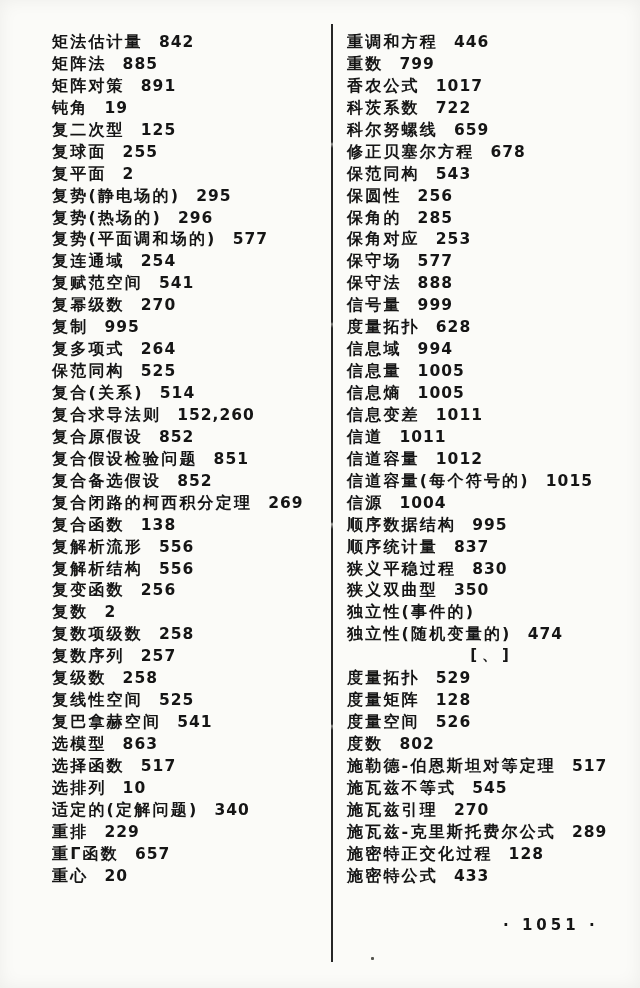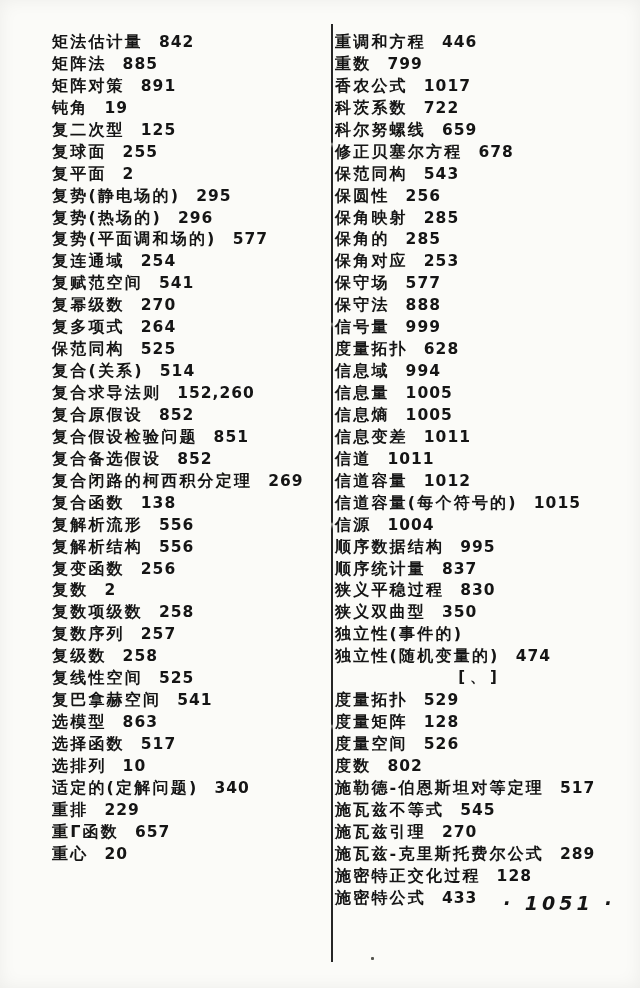--- a/index.html
+++ b/index.html
@@ -11,21 +11,21 @@
   .page {
     position:relative;
     width:640px; height:988px;
     background:#fbfbf8;
     box-shadow: inset 0 0 18px rgba(0,0,0,0.06);
     overflow:hidden;
     color:#151515;
   }
   .col { position:absolute; top:31px; }
   .col-left  { left:52px;  width:278px; }
-  .col-right { left:335px; width:290px; }
+  .col-right { left:347px; width:290px; }
   .row {
     height:21.95px; line-height:21.95px;
     white-space:nowrap;
     overflow:visible;
   }
   .term {
     font-size:16px;
     font-weight:600;
     letter-spacing:2.2px;
   }
@@ -50,25 +50,24 @@
       #9a9a96 120px, #141414 124px,
       #141414 298px, #85857f 300px,
       #141414 304px, #141414 498px,
       #a8a8a2 500px, #141414 505px,
       #141414 700px, #8d8d88 702px,
       #141414 706px, #141414 938px);
     opacity:.92;
   }
   .page-number {
     position:absolute;
-    left:503px; top:892px;
-    font-size:19px;
+    left:503px; top:916px;
+    font-size:15px;
     font-weight:700;
     letter-spacing:4px;
-    font-style:italic;
   }
   .scan-speck {
     position:absolute;
     left:371px; top:957px;
     width:3px; height:3px;
     background:#55554f;
     border-radius:1px;
   }
 </style>
 </head>
@@ -85,20 +84,21 @@
       <div class="row"><span class="term">钝角</span><span class="num">19</span></div>
       <div class="row"><span class="term">复二次型</span><span class="num">125</span></div>
       <div class="row"><span class="term">复球面</span><span class="num">255</span></div>
       <div class="row"><span class="term">复平面</span><span class="num">2</span></div>
       <div class="row"><span class="term">复势(静电场的)</span><span class="num">295</span></div>
       <div class="row"><span class="term">复势(热场的)</span><span class="num">296</span></div>
       <div class="row"><span class="term">复势(平面调和场的)</span><span class="num">577</span></div>
       <div class="row"><span class="term">复连通域</span><span class="num">254</span></div>
       <div class="row"><span class="term">复赋范空间</span><span class="num">541</span></div>
       <div class="row"><span class="term">复幂级数</span><span class="num">270</span></div>
+      <div class="row"><span class="term">复制</span><span class="num">995</span></div>
       <div class="row"><span class="term">复多项式</span><span class="num">264</span></div>
       <div class="row"><span class="term">保范同构</span><span class="num">525</span></div>
       <div class="row"><span class="term">复合(关系)</span><span class="num">514</span></div>
       <div class="row"><span class="term">复合求导法则</span><span class="num">152,260</span></div>
       <div class="row"><span class="term">复合原假设</span><span class="num">852</span></div>
       <div class="row"><span class="term">复合假设检验问题</span><span class="num">851</span></div>
       <div class="row"><span class="term">复合备选假设</span><span class="num">852</span></div>
       <div class="row"><span class="term">复合闭路的柯西积分定理</span><span class="num">269</span></div>
       <div class="row"><span class="term">复合函数</span><span class="num">138</span></div>
       <div class="row"><span class="term">复解析流形</span><span class="num">556</span></div>
@@ -121,21 +121,20 @@
 
   <div class="col col-right">
       <div class="row"><span class="term">重调和方程</span><span class="num">446</span></div>
       <div class="row"><span class="term">重数</span><span class="num">799</span></div>
       <div class="row"><span class="term">香农公式</span><span class="num">1017</span></div>
       <div class="row"><span class="term">科茨系数</span><span class="num">722</span></div>
       <div class="row"><span class="term">科尔努螺线</span><span class="num">659</span></div>
       <div class="row"><span class="term">修正贝塞尔方程</span><span class="num">678</span></div>
       <div class="row"><span class="term">保范同构</span><span class="num">543</span></div>
       <div class="row"><span class="term">保圆性</span><span class="num">256</span></div>
-      <div class="row"><span class="term">保角映射</span><span class="num">285</span></div>
       <div class="row"><span class="term">保角的</span><span class="num">285</span></div>
       <div class="row"><span class="term">保角对应</span><span class="num">253</span></div>
       <div class="row"><span class="term">保守场</span><span class="num">577</span></div>
       <div class="row"><span class="term">保守法</span><span class="num">888</span></div>
       <div class="row"><span class="term">信号量</span><span class="num">999</span></div>
       <div class="row"><span class="term">度量拓扑</span><span class="num">628</span></div>
       <div class="row"><span class="term">信息域</span><span class="num">994</span></div>
       <div class="row"><span class="term">信息量</span><span class="num">1005</span></div>
       <div class="row"><span class="term">信息熵</span><span class="num">1005</span></div>
       <div class="row"><span class="term">信息变差</span><span class="num">1011</span></div>

